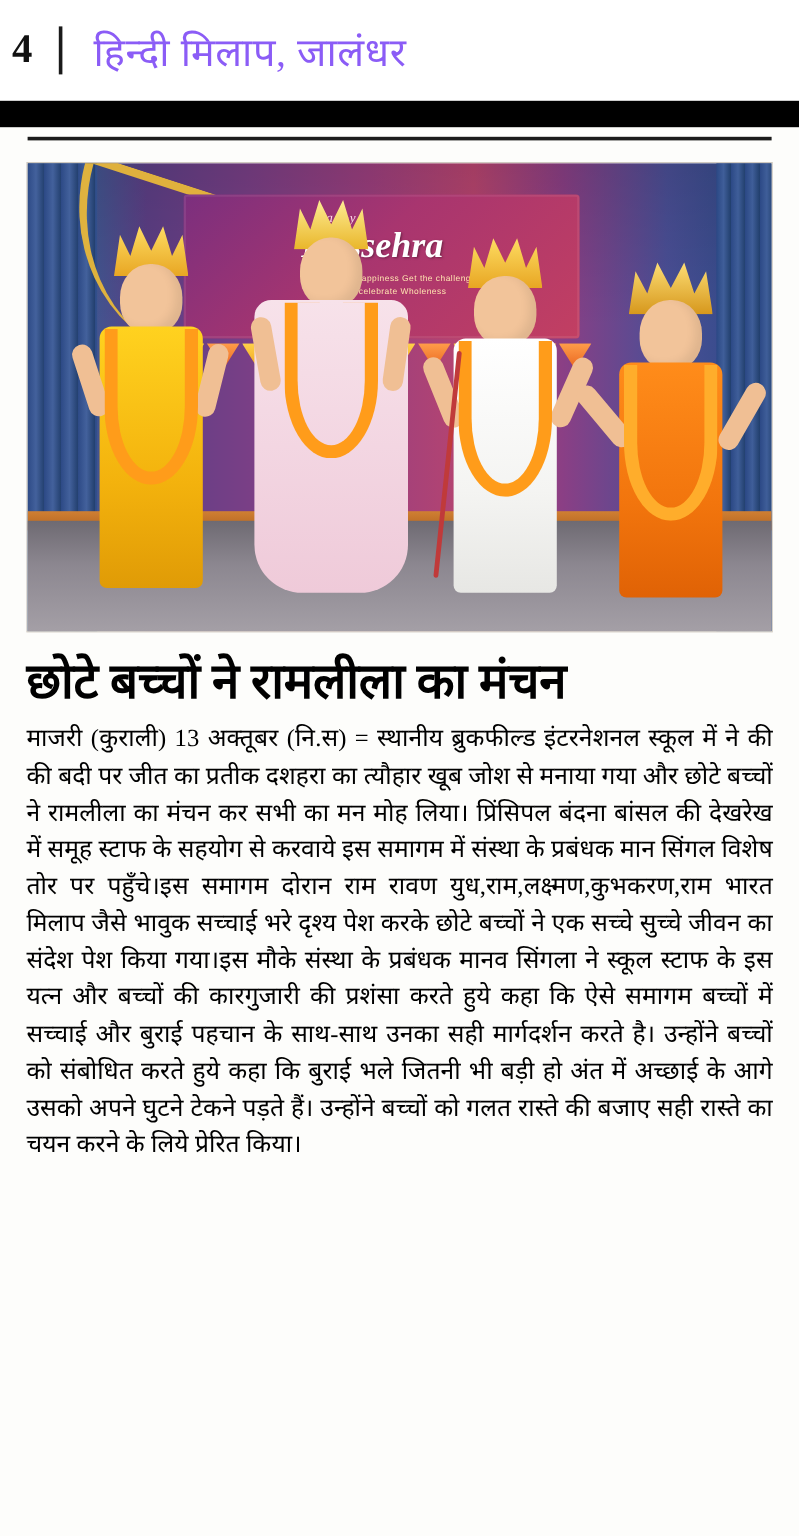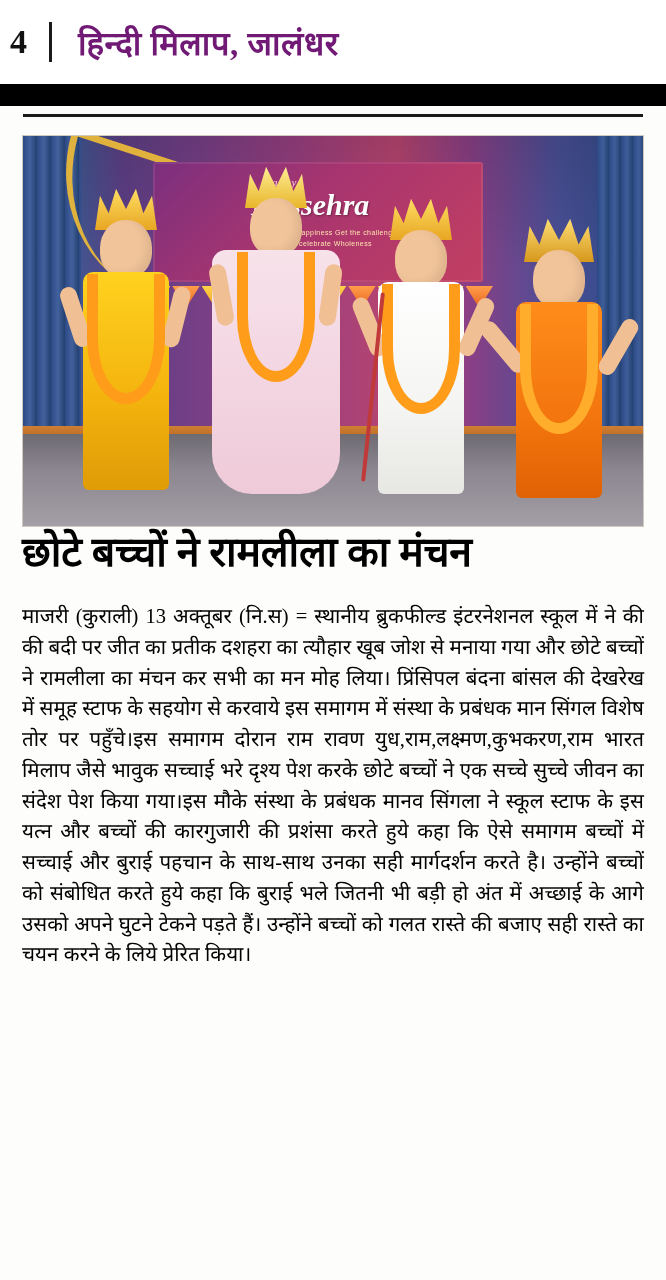--- a/index.html
+++ b/index.html
@@ -41,22 +41,22 @@
   }
   .masthead-divider {
     width: 3px;
     height: 40px;
     background: #1a1a1a;
     margin: 0 26px 0 22px;
   }
   .masthead-title {
     font-family: "Liberation Serif", serif;
     font-size: 33px;
-    font-weight: bold;
-    color: #701a75;
+    font-weight: normal;
+    color: #8b5cf6;
     letter-spacing: 0.5px;
     white-space: nowrap;
   }
 
   
   .black-band {
     height: 22px;
     background: #000000;
     width: 100%;
   }
@@ -282,31 +282,32 @@
   #kid4 .arm.r { right: 2px; transform: rotate(30deg); background:#f0bf94; }
   #kid4 .garland { border-color: #ffad2b; }
 
   
   .headline {
     font-family: "Liberation Serif", serif;
     font-weight: bold;
     font-size: 41px;
     line-height: 1.22;
     color: #000;
+    margin-top: 16px;
     letter-spacing: -0.2px;
   }
 
   
   .body-text {
     font-family: "Liberation Serif", serif;
     font-size: 20.5px;
     line-height: 1.5;
     color: #000;
     text-align: justify;
-    margin-top: 24px;
+    margin-top: 8px;
     letter-spacing: 0.1px;
   }
   .body-text p { margin: 0; }
 </style>
 </head>
 <body>
 
 <div class="page">
 
   <div class="masthead">

